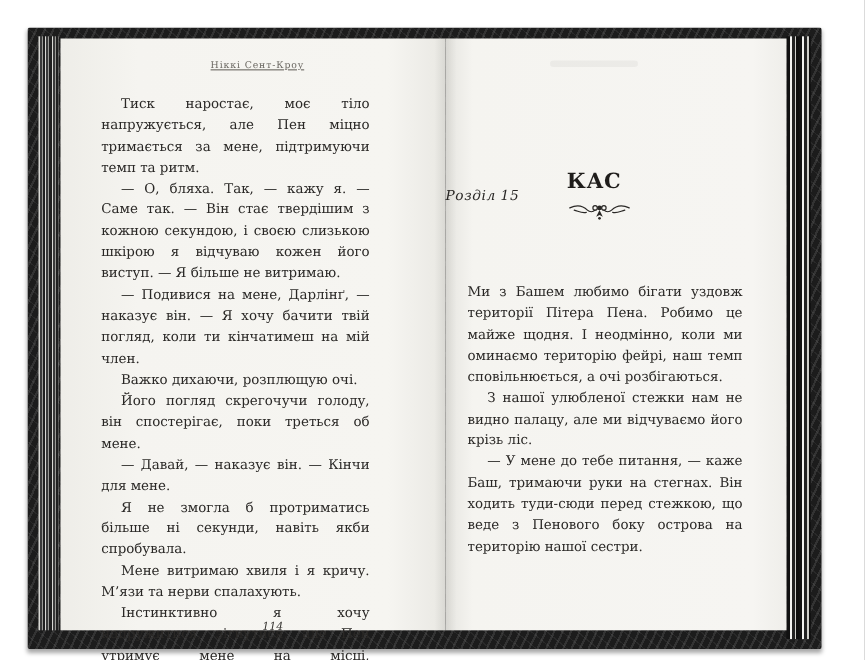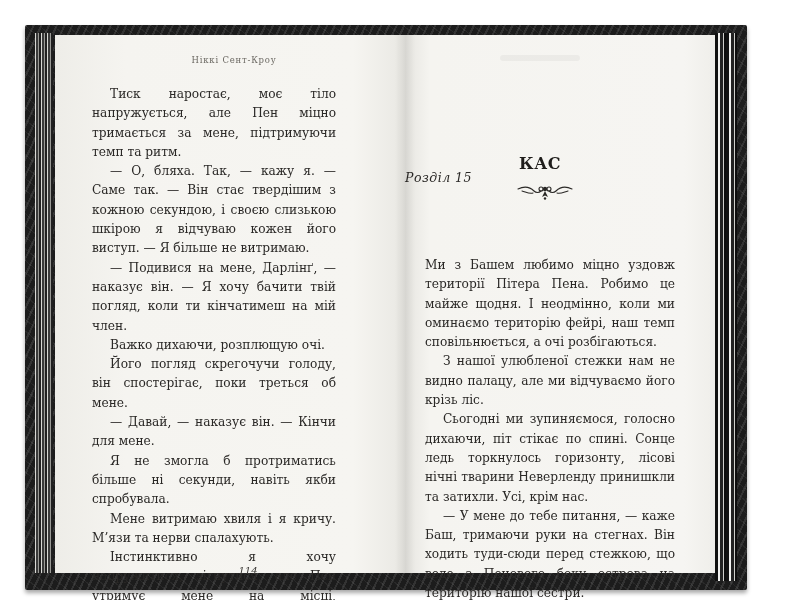--- a/index.html
+++ b/index.html
@@ -53,21 +53,21 @@
     color: #2a2826;
     text-align: justify;
   }
   .text p { margin: 0; text-indent: 18px; }
   .text p.noindent { text-indent: 0; }
 
   .running-head {
     position: absolute; top: 20px; left: 0; width: 100%;
     text-align: center;
     font-family: "DejaVu Serif", serif; font-size: 8.5px;
-    letter-spacing: 0.8px; color: #6b6862;
+    letter-spacing: 0.8px; color: #6b6862; text-decoration: underline;
   }
   .page-left .running-head { left: 4px; }
   .ghost-head {
     position: absolute; top: 20px; left: 95px; width: 80px; height: 6px;
     background: rgba(0,0,0,0.04); border-radius: 3px;
   }
 
   .left-body { position: absolute; left: 37px; top: 50px; width: 244px; }
   .right-body { position: absolute; left: 20px; top: 221px; width: 250px; }
 
@@ -78,21 +78,21 @@
   .folio-left { left: 0; width: 100%; text-align: center; top: 530px; left: 18px; }
   .folio-right { left: 0; width: 270px; text-align: center; top: 530px; margin-top: 48px; }
 
   .chapter-label {
     position: absolute; left: 0; width: 270px; top: 103px; text-align: left;
     font-family: "DejaVu Serif", serif; font-style: italic; font-size: 12.5px;
     color: #2a2826; letter-spacing: 0.5px; margin-top: 32px;
   }
   .chapter-title {
     position: absolute; left: 0; width: 270px; top: 119px; text-align: center;
-    font-family: "DejaVu Serif", serif; font-weight: bold; font-size: 16px;
+    font-family: "DejaVu Serif", serif; font-weight: bold; font-size: 19px;
     color: #1f1d1b; letter-spacing: 0.5px;
   }
   .ornament {
     position: absolute; left: 111px; top: 148px; width: 58px; height: 18px;
   }
 </style>
 </head>
 <body>
 
 <div class="book">
@@ -130,23 +130,22 @@
         <circle cx="25" cy="6" r="2"></circle>
         <circle cx="33" cy="6" r="2"></circle>
       </g>
       <g fill="#2a2826">
         <circle cx="29" cy="6" r="2.2"></circle>
         <path d="M29 8 L26 14 L29 12.5 L32 14 Z"></path>
         <circle cx="29" cy="15.5" r="1.2"></circle>
       </g>
     </svg>
     <div class="right-body text">
-      <p class="noindent">Ми з Башем любимо міцно уздовж території Пітера Пена. Робимо це майже щодня. І неодмінно, коли ми оминаємо територію фейрі, наш темп сповільнюється, а очі розбігаються.</p>
+      <p class="noindent">Ми з Башем любимо бігати уздовж території Пітера Пена. Робимо це майже щодня. І неодмінно, коли ми оминаємо територію фейрі, наш темп сповільнюється, а очі розбігаються.</p>
       <p>З нашої улюбленої стежки нам не видно палацу, але ми відчуваємо його крізь ліс.</p>
-      <p>Сьогодні ми зупиняємося, голосно дихаючи, піт стікає по спині. Сонце ледь торкнулось горизонту, лісові нічні тварини Неверленду принишкли та затихли. Усі, крім нас.</p>
       <p>— У мене до тебе питання, — каже Баш, тримаючи руки на стегнах. Він ходить туди-сюди перед стежкою, що веде з Пенового боку острова на територію нашої сестри.</p>
 
     </div>
     <div class="folio folio-right">115</div>
   </div>
 
   <div class="gutter"></div>
 </div>
 
 </body></html>

